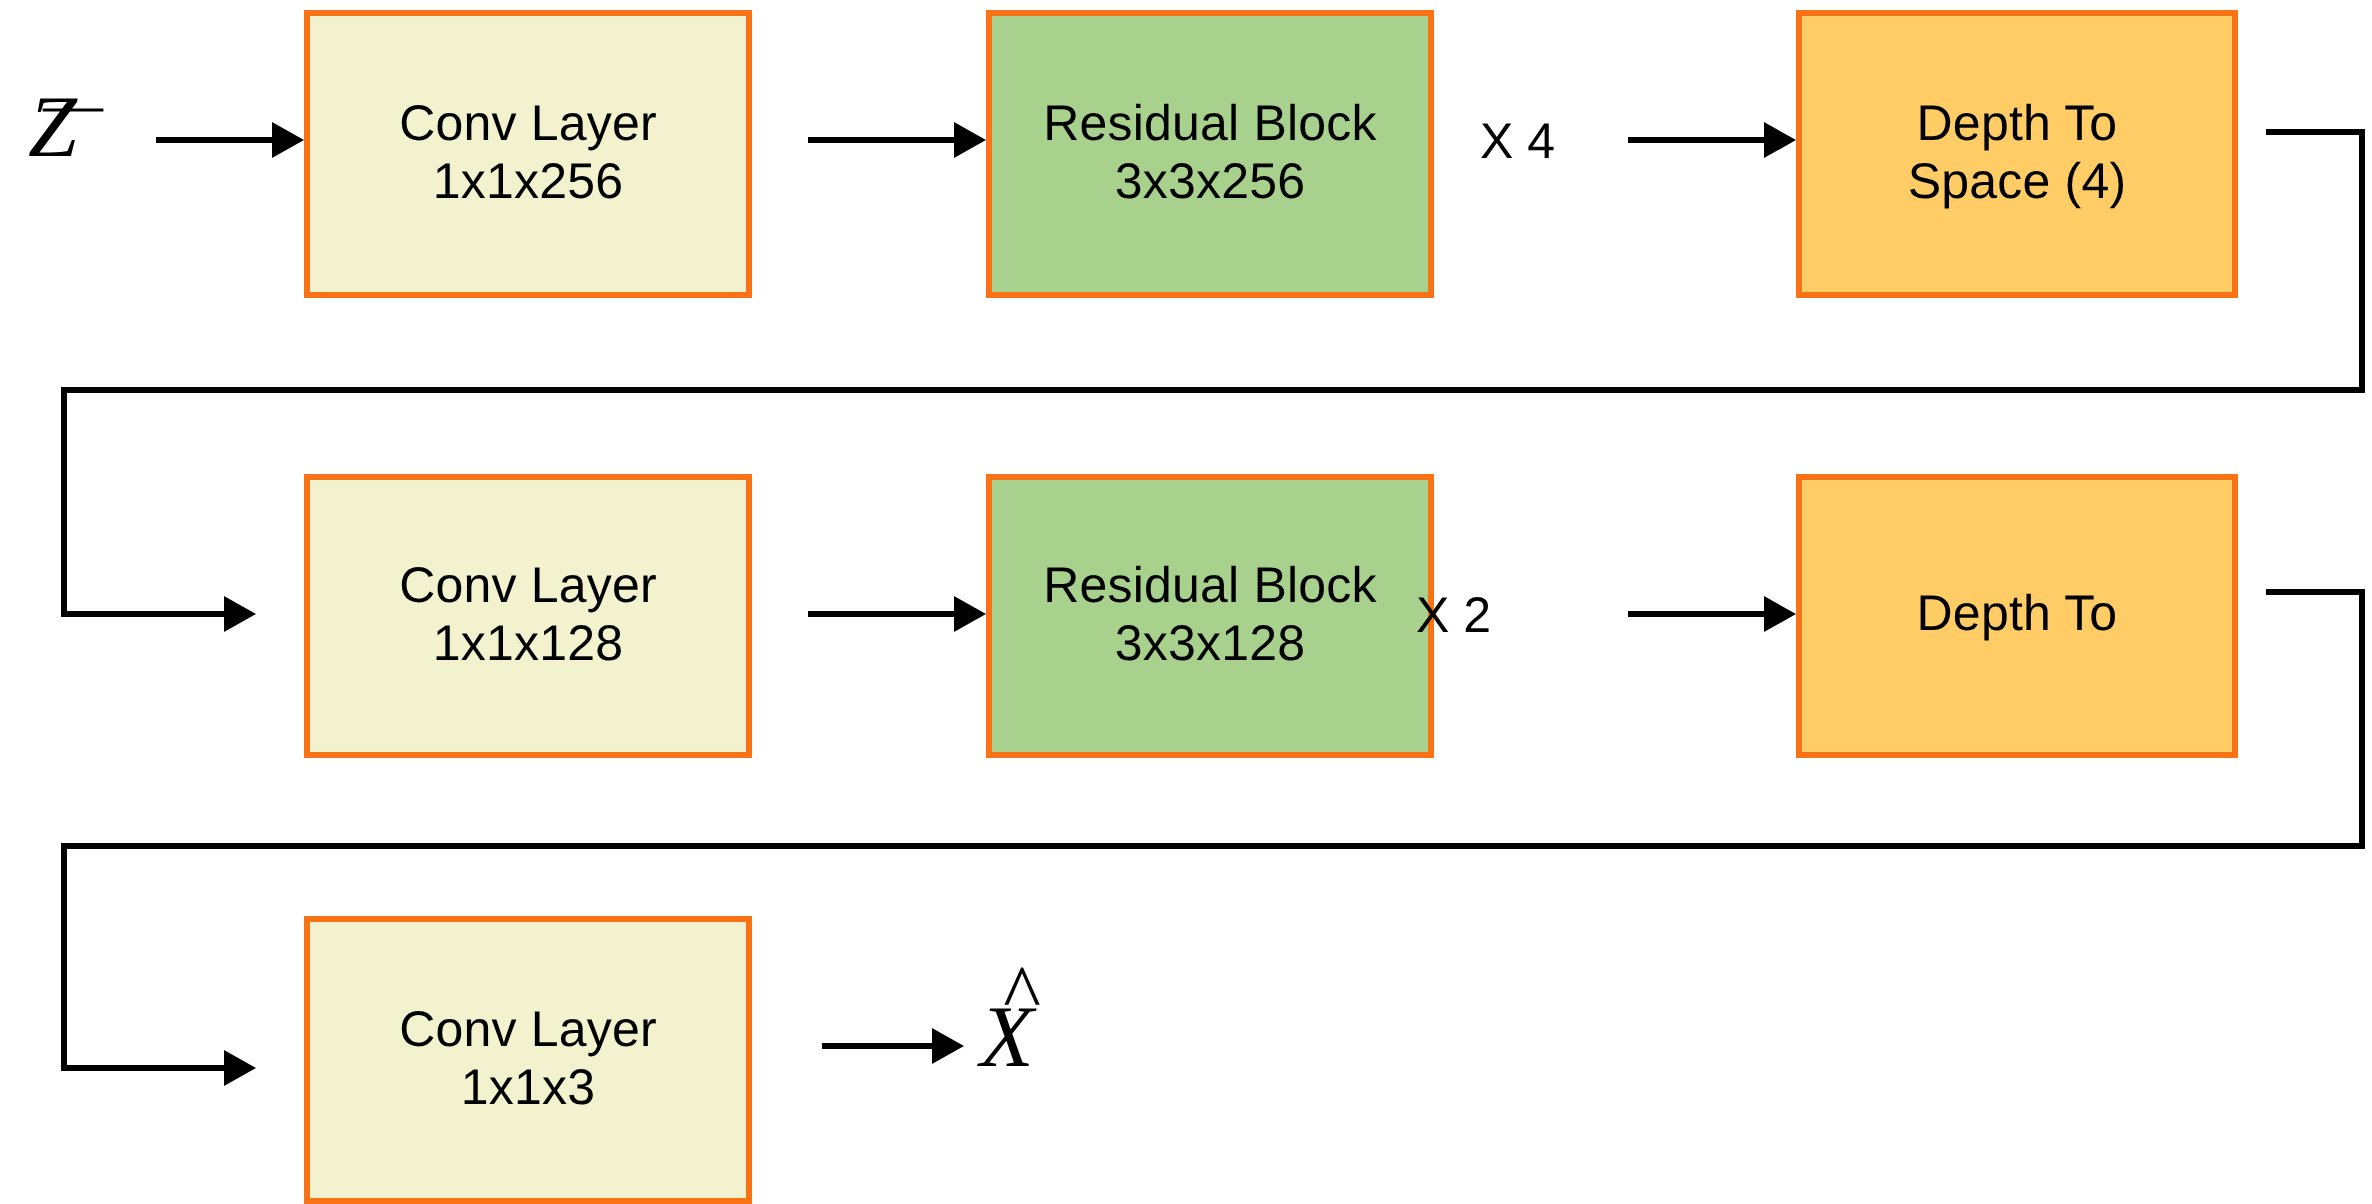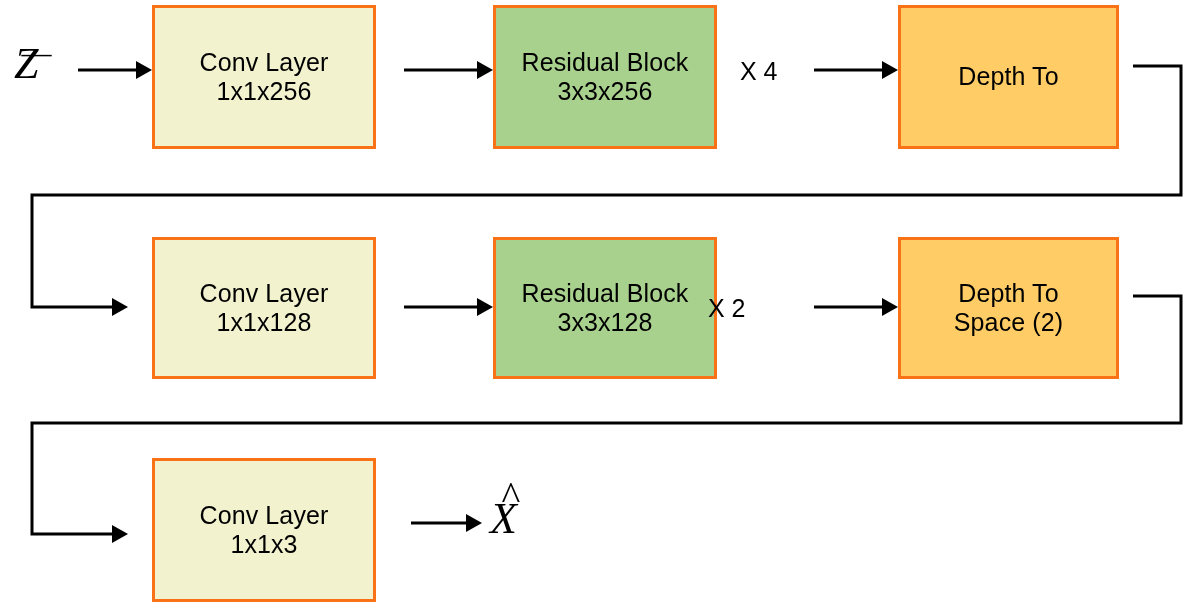--- a/index.html
+++ b/index.html
@@ -152,37 +152,37 @@
 
   <div class="node" style="left:493px; top:5px; width:224px; height:144px; background:#A8D18D;">
     <span class="line1">Residual Block</span>
     <span class="line2">3x3x256</span>
   </div>
 
   <div class="label-text" style="left:740px; top:57px;">X 4</div>
 
   <div class="node" style="left:898px; top:5px; width:221px; height:144px; background:#FFCC66;">
     <span class="line1">Depth To</span>
+    <span class="line2">Space (4)</span>
   </div>
 
   <div class="node" style="left:152px; top:237px; width:224px; height:142px; background:#F2F2CE;">
     <span class="line1">Conv Layer</span>
     <span class="line2">1x1x128</span>
   </div>
 
   <div class="node" style="left:493px; top:237px; width:224px; height:142px; background:#A8D18D;">
     <span class="line1">Residual Block</span>
     <span class="line2">3x3x128</span>
   </div>
 
   <div class="label-text" style="left:708px; top:294px;">X 2</div>
 
   <div class="node" style="left:898px; top:237px; width:221px; height:142px; background:#FFCC66;">
     <span class="line1">Depth To</span>
-    <span class="line2">Space (2)</span>
   </div>
 
   <div class="node" style="left:152px; top:458px; width:224px; height:144px; background:#F2F2CE;">
     <span class="line1">Conv Layer</span>
     <span class="line2">1x1x3</span>
   </div>
 
 </div>
 
 </body></html>

